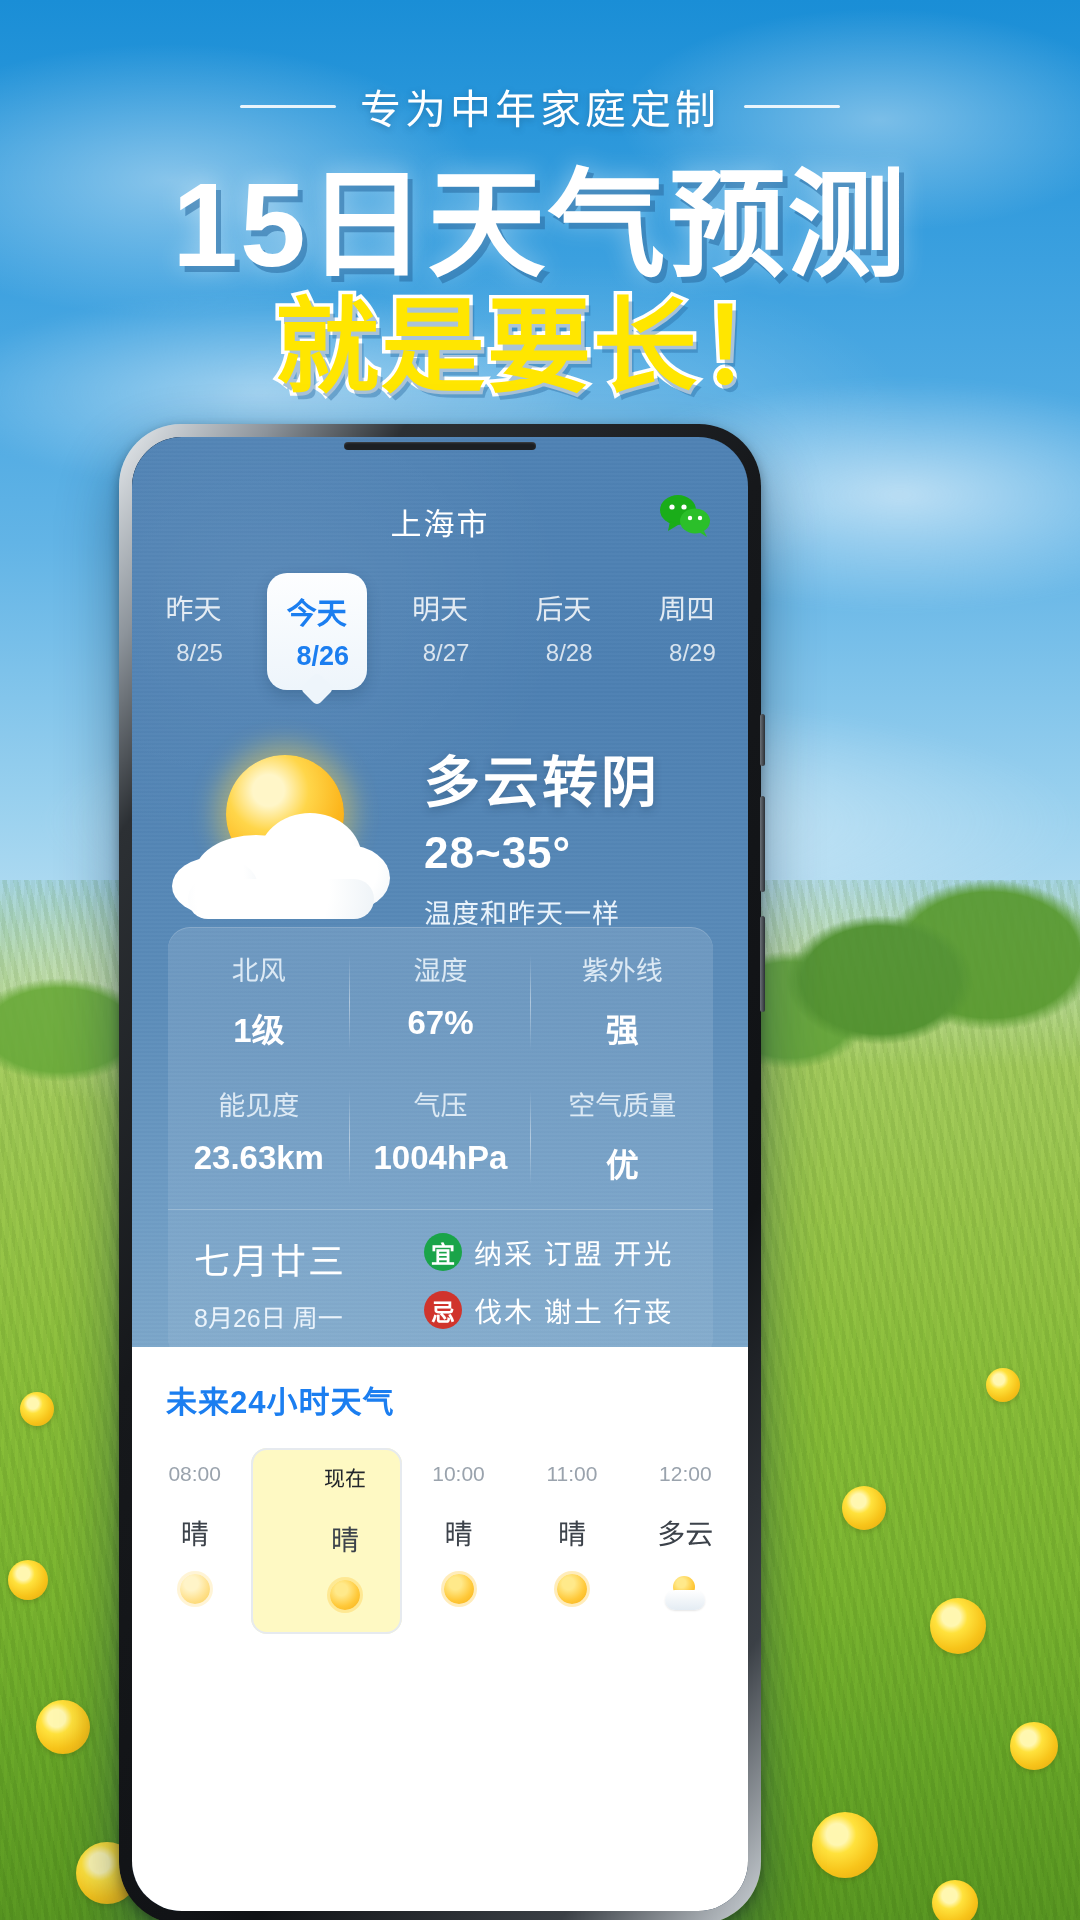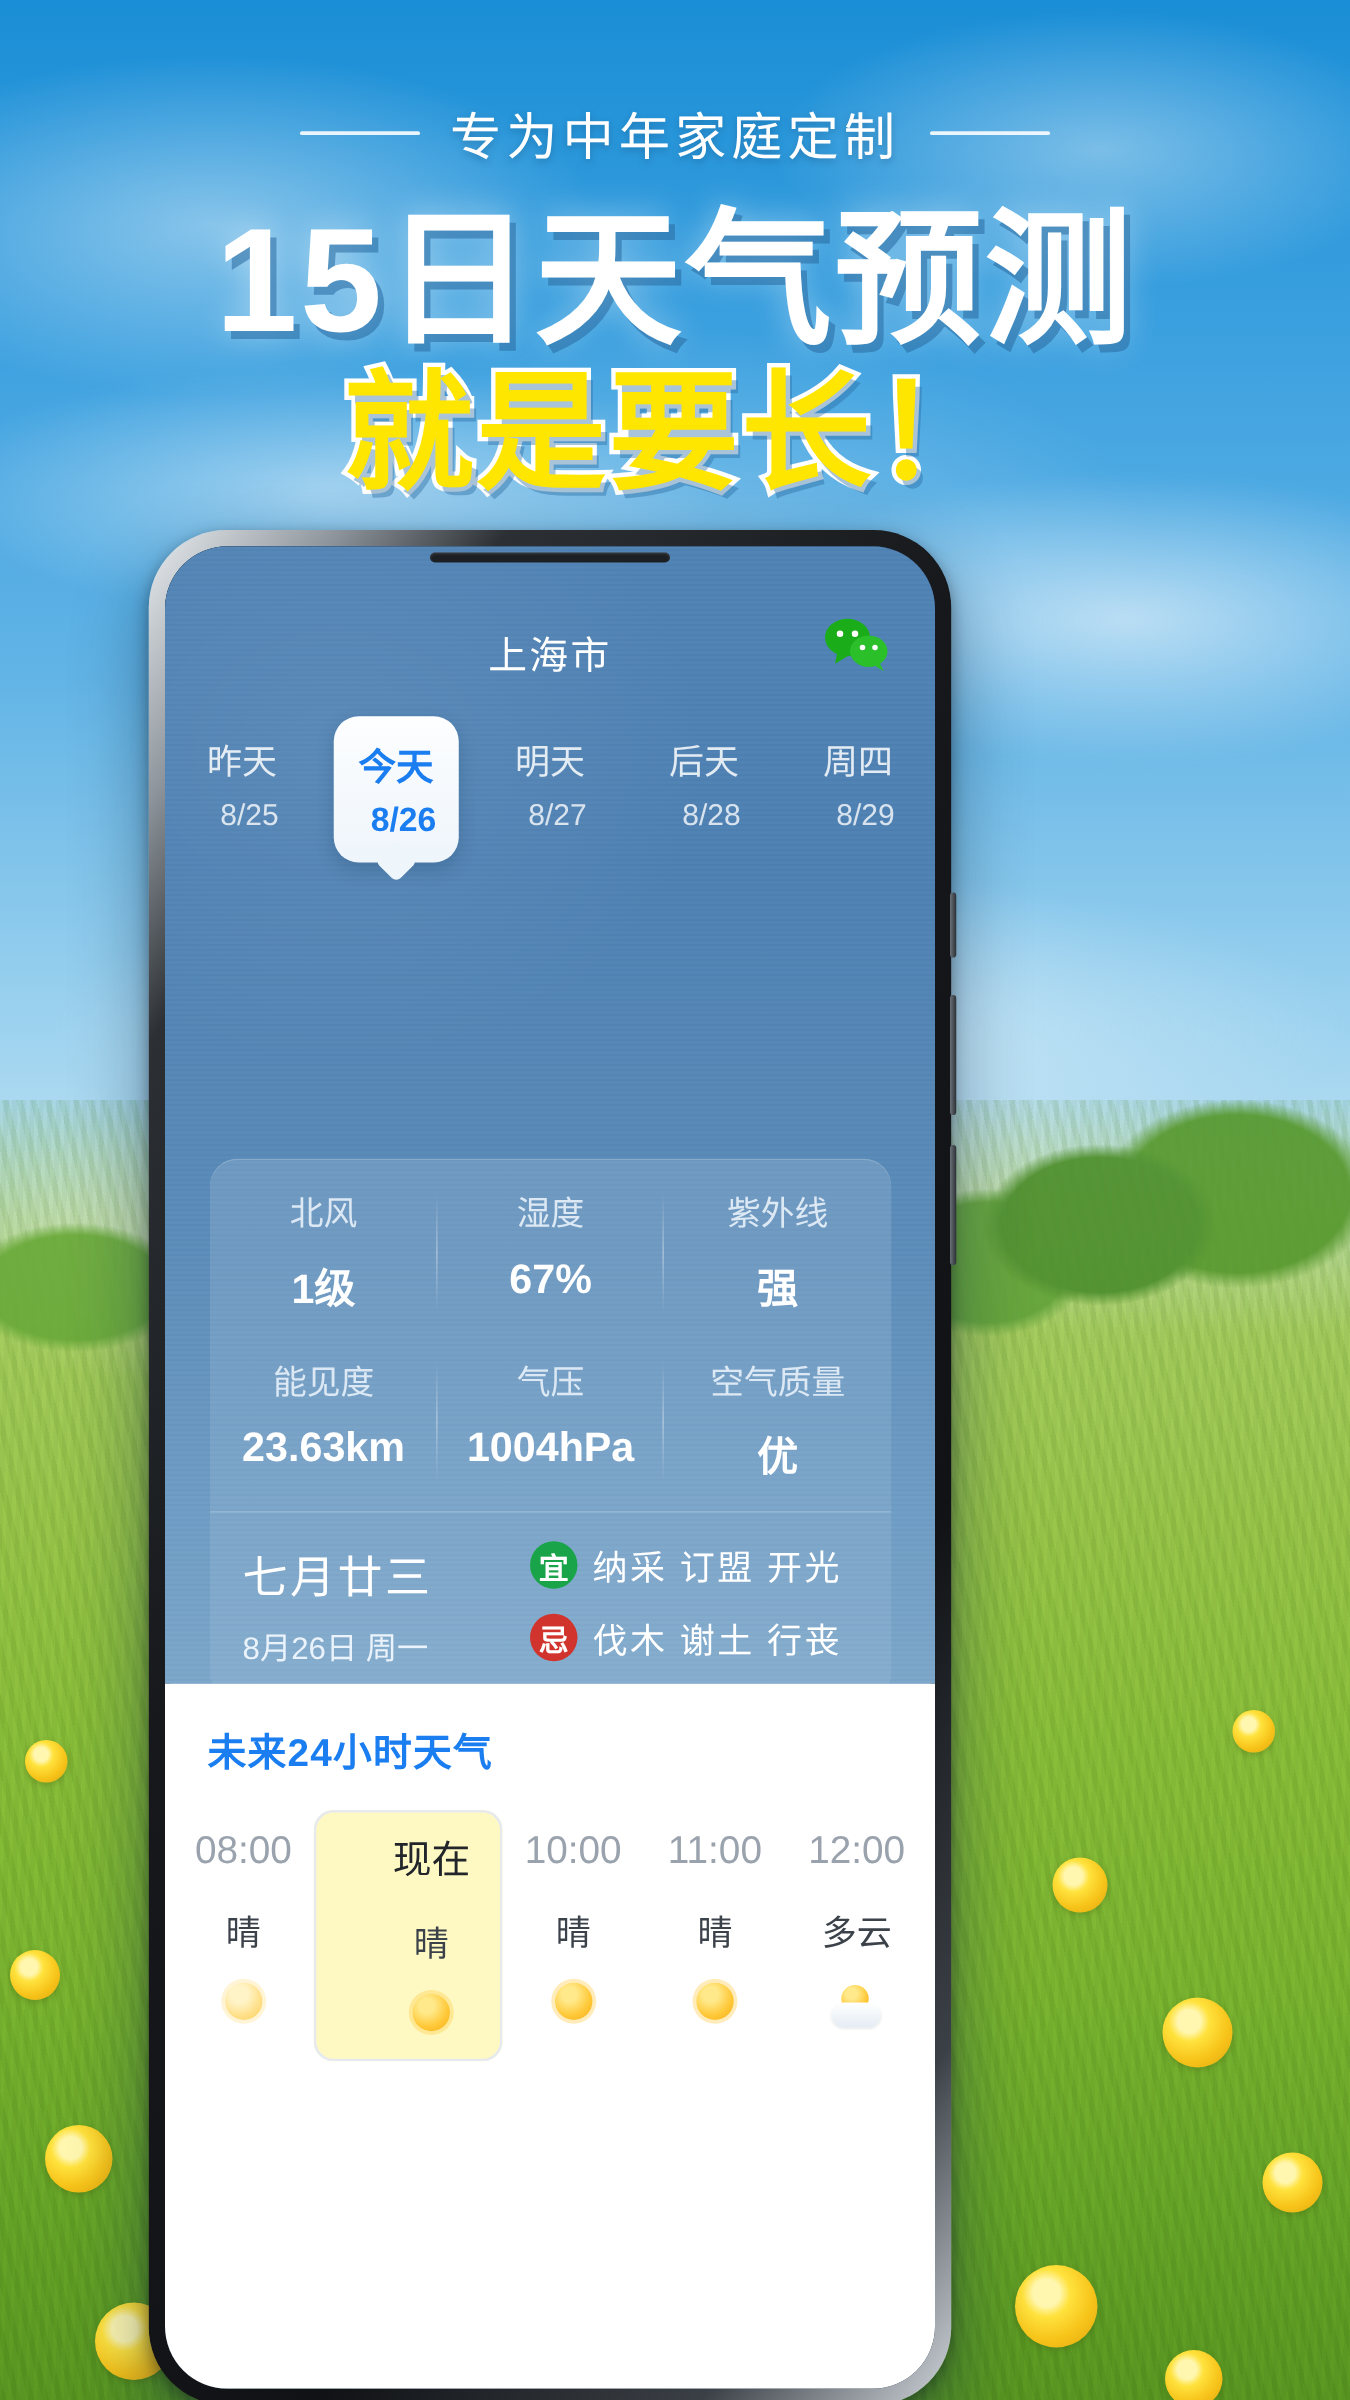--- a/index.html
+++ b/index.html
@@ -197,21 +197,21 @@
 
   
   .hourly{
     position:absolute;left:0;top:910px;width:100%;bottom:0;background:#ffffff;
     border-radius:0;z-index:4;
   }
   .hourly-title{font-size:31px;color:#1b7ef0;font-weight:bold;padding:30px 0 0 34px;letter-spacing:1px;}
   .hour-row{display:flex;margin-top:26px;padding:0 6px;}
   .hour{flex:1;text-align:center;padding:14px 0 10px;border-radius:16px;}
   .hour.now{box-shadow:0 0 0 2px #e6eaef inset;background:#fef9c3;padding-left:37px;}
-  .h-time{font-size:31px;color:#9aa3ad;display:block;}
+  .h-time{font-size:21px;color:#9aa3ad;display:block;}
   .hour.now .h-time{color:#22262b;}
   .h-cond{font-size:28px;color:#3c424a;display:block;margin-top:26px;}
   .h-ico{margin:22px auto 0;width:44px;height:44px;position:relative;}
   .ico-sun{width:30px;height:30px;border-radius:50%;margin:7px auto 0;
     background:radial-gradient(circle at 38% 32%, #ffe98a 0 22%, #ffc93a 60%, #f5ad14 100%);
     box-shadow:0 0 0 3px rgba(255,201,58,.35);}
   .ico-sun.pale{background:radial-gradient(circle at 38% 32%, #fff4c8 0 25%, #ffe08a 62%, #f7cf58 100%);
     box-shadow:0 0 0 3px rgba(255,224,138,.35);}
   .ico-cloudsun{position:relative;width:44px;height:40px;}
   .ico-cloudsun .s{position:absolute;left:10px;top:2px;width:22px;height:22px;border-radius:50%;
@@ -298,20 +298,35 @@
         <div class="tab">
           <span class="t-name">后天</span>
           <span class="t-date">8/28</span>
         </div>
         <div class="tab">
           <span class="t-name">周四</span>
           <span class="t-date">8/29</span>
         </div>
       </div>
 
+      <div class="main-w">
+        <div class="w-icon">
+          <div class="sun"></div>
+          <div class="cl cl1"></div>
+          <div class="cl cl2"></div>
+          <div class="cl cl3"></div>
+          <div class="cl cl4"></div>
+          <div class="cl cl5"></div>
+        </div>
+        <div class="w-text">
+          <div class="w-cond">多云转阴</div>
+          <div class="w-temp">28~35°</div>
+          <div class="w-note">温度和昨天一样</div>
+        </div>
+      </div>
 
       <div class="stat-card">
         <div class="stat-grid">
           <div class="stat">
             <span class="s-label">北风</span>
             <span class="s-value">1级</span>
           </div>
           <div class="stat">
             <span class="s-label">湿度</span>
             <span class="s-value">67%</span>

